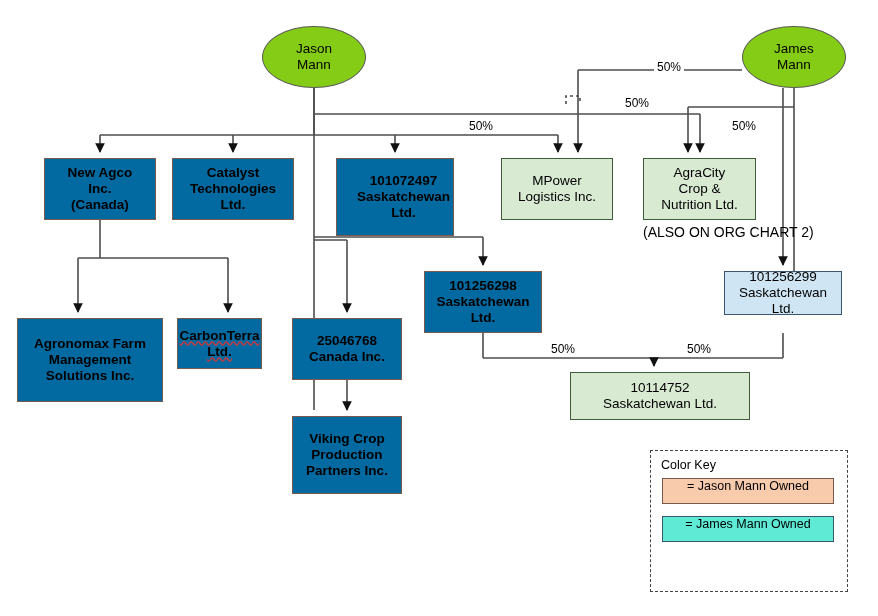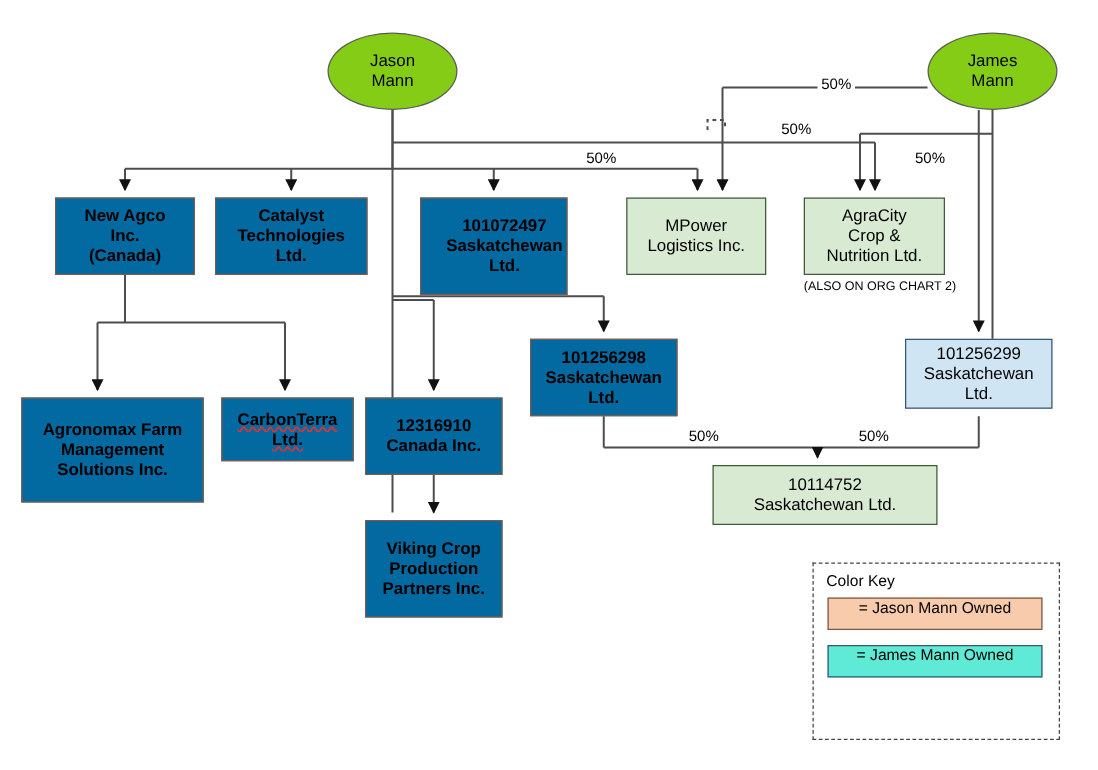--- a/index.html
+++ b/index.html
@@ -51,21 +51,21 @@
     position:absolute;
     font-size:12px;
     color:#000;
     background:#ffffff;
     padding:0 3px;
     white-space:nowrap;
   }
 
   .subnote{
     position:absolute;
-    font-size:10px;
+    font-size:14px;
     color:#000;
     text-align:center;
     white-space:nowrap;
   }
 
   .legend{
     position:absolute;
     box-sizing:border-box;
     border:1px dashed #444;
     background:#ffffff;
@@ -194,39 +194,39 @@
   <div class="subnote" style="left:643px;top:224px;width:113px;">
     <span>(ALSO ON ORG CHART 2)</span>
   </div>
 
   <div class="node orange" style="left:424px;top:271px;width:118px;height:62px;">
     <span>101256298
 Saskatchewan
 Ltd.</span>
   </div>
 
-  <div class="node blue" style="left:724px;top:271px;width:118px;height:56px;">
+  <div class="node blue" style="left:724px;top:271px;width:118px;height:44px;">
     <span>101256299
 Saskatchewan
 Ltd.</span>
   </div>
 
   <div class="node orange" style="left:17px;top:318px;width:146px;height:84px;">
     <span>Agronomax Farm
 Management
 Solutions Inc.</span>
   </div>
 
-  <div class="node orange" style="left:177px;top:318px;width:106px;height:51px;">
+  <div class="node orange" style="left:177px;top:318px;width:85px;height:51px;">
     <span class="spell">CarbonTerra
 Ltd.</span>
   </div>
 
   <div class="node orange" style="left:292px;top:318px;width:110px;height:62px;">
-    <span>12316910
+    <span>25046768
 Canada Inc.</span>
   </div>
 
   <div class="node orange" style="left:292px;top:416px;width:110px;height:78px;">
     <span>Viking Crop
 Production
 Partners Inc.</span>
   </div>
 
   <div class="node green" style="left:570px;top:372px;width:180px;height:48px;">

